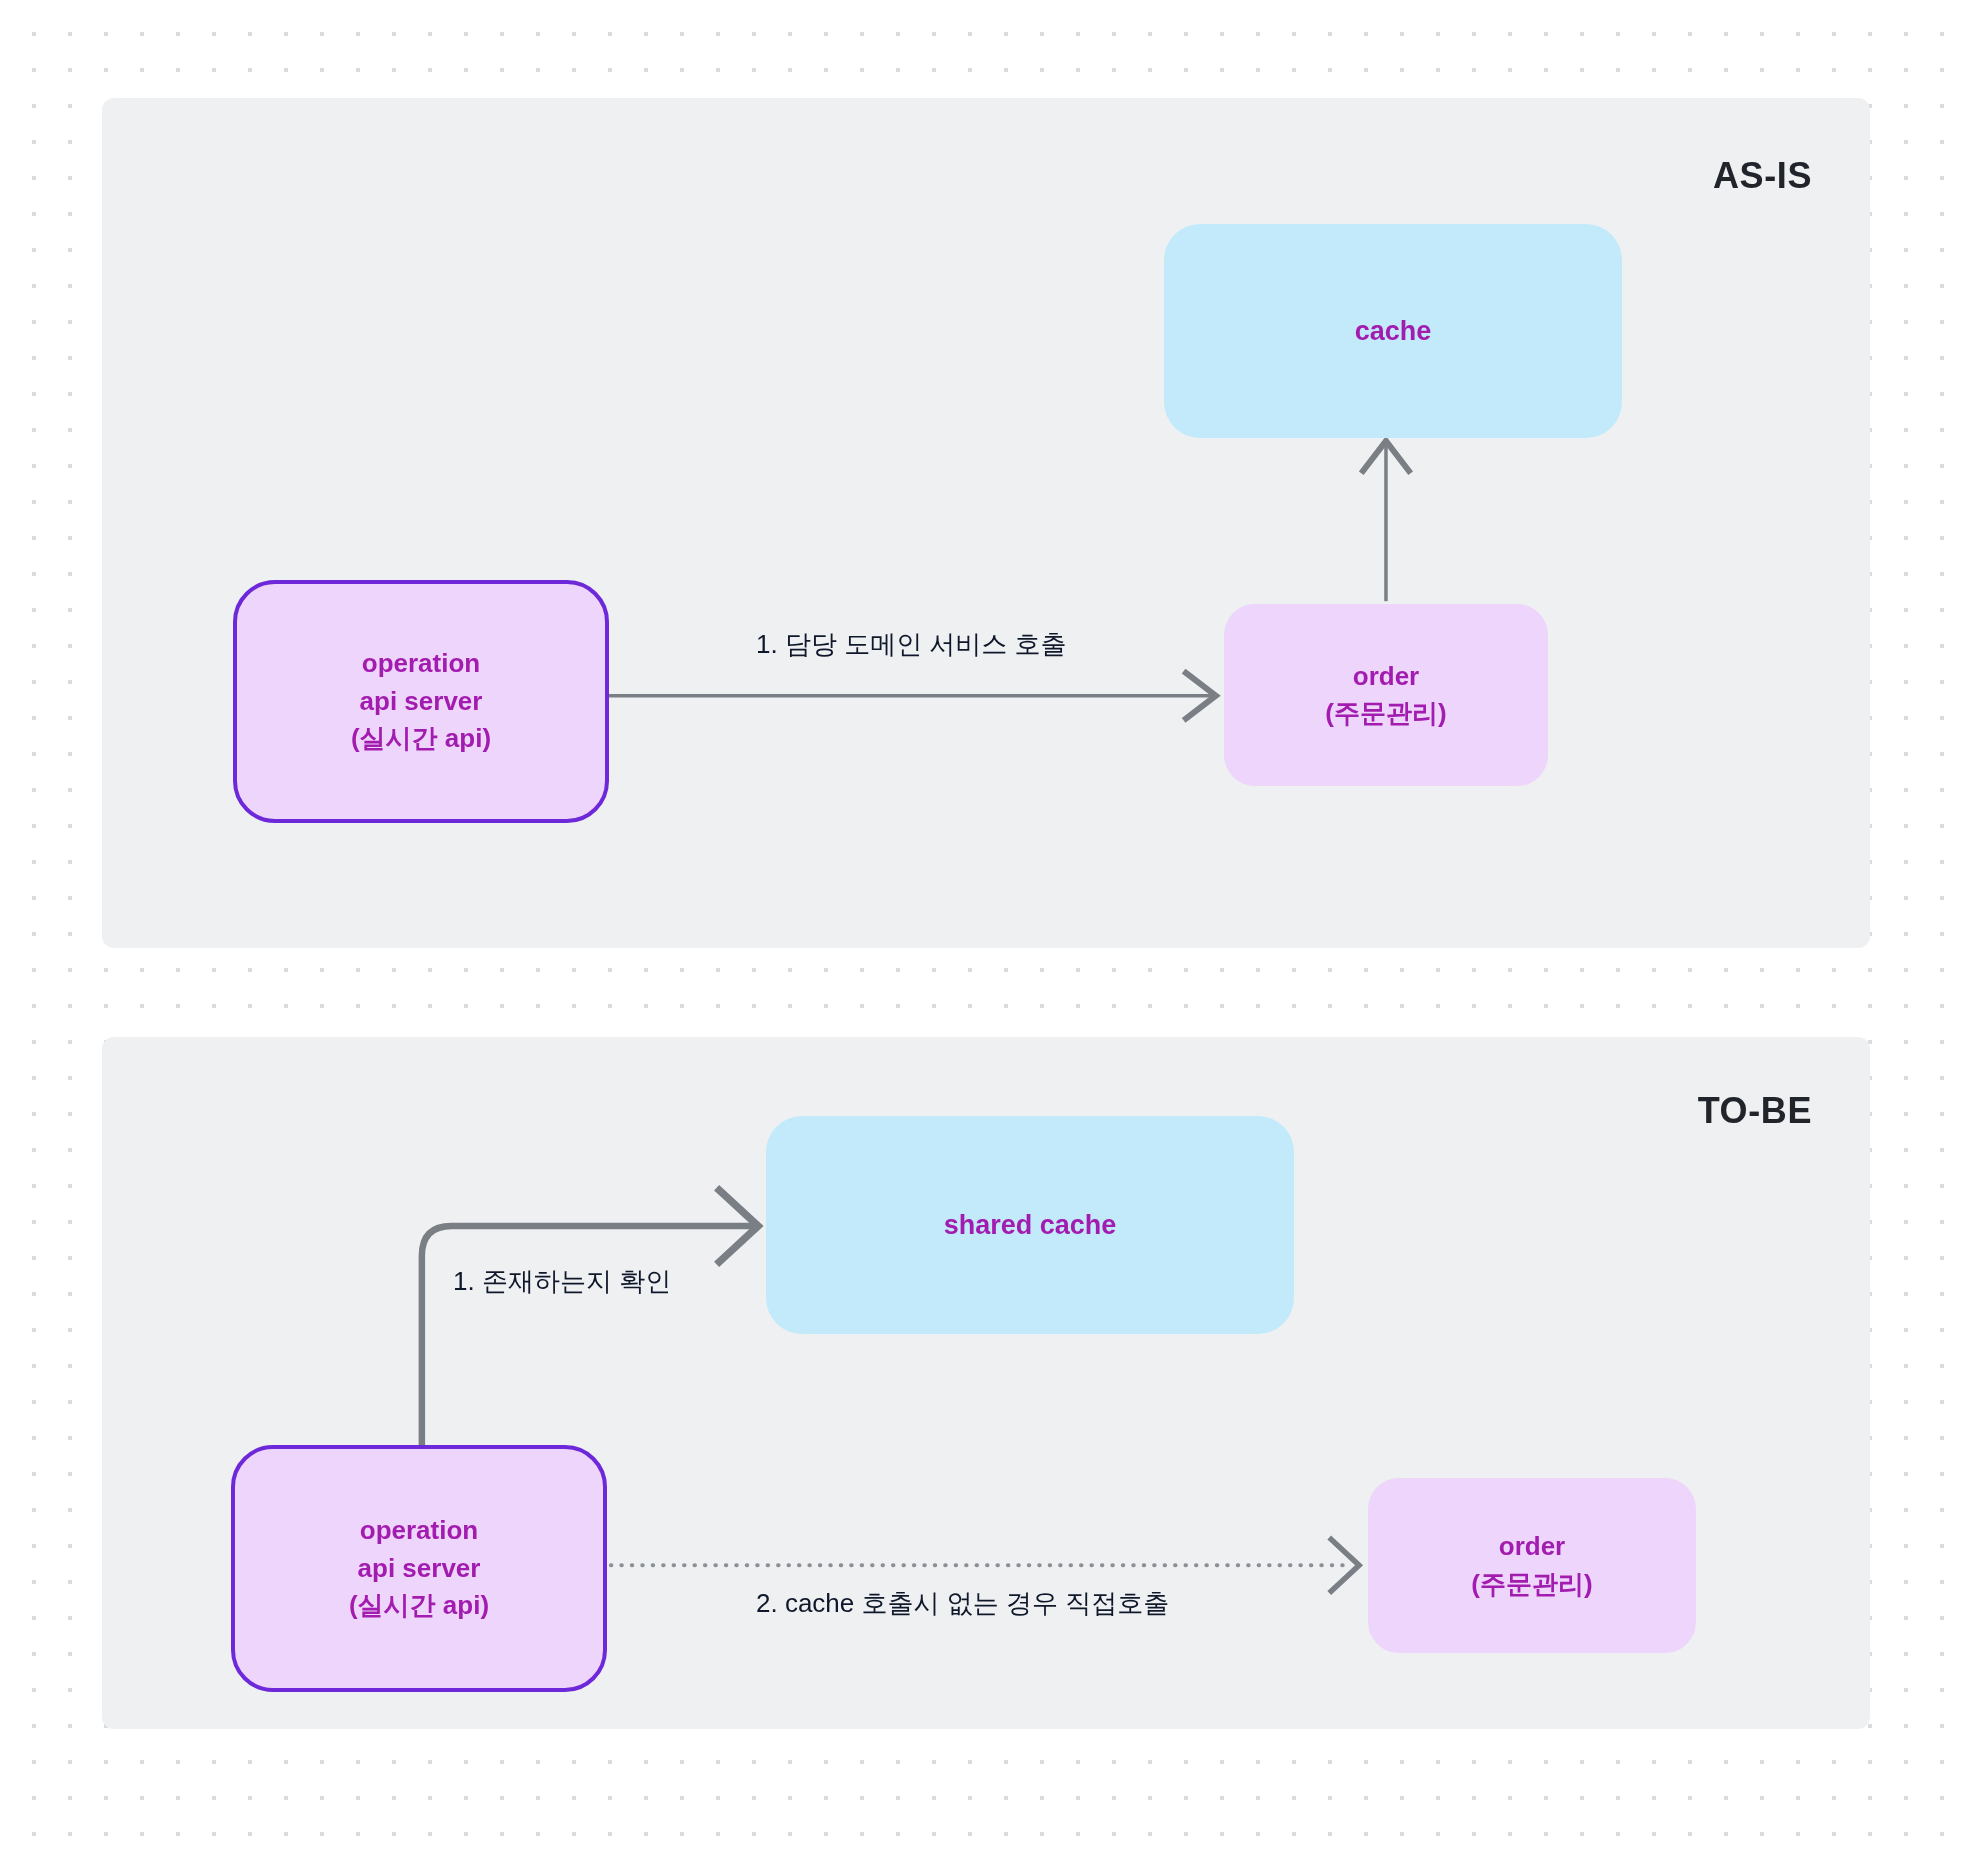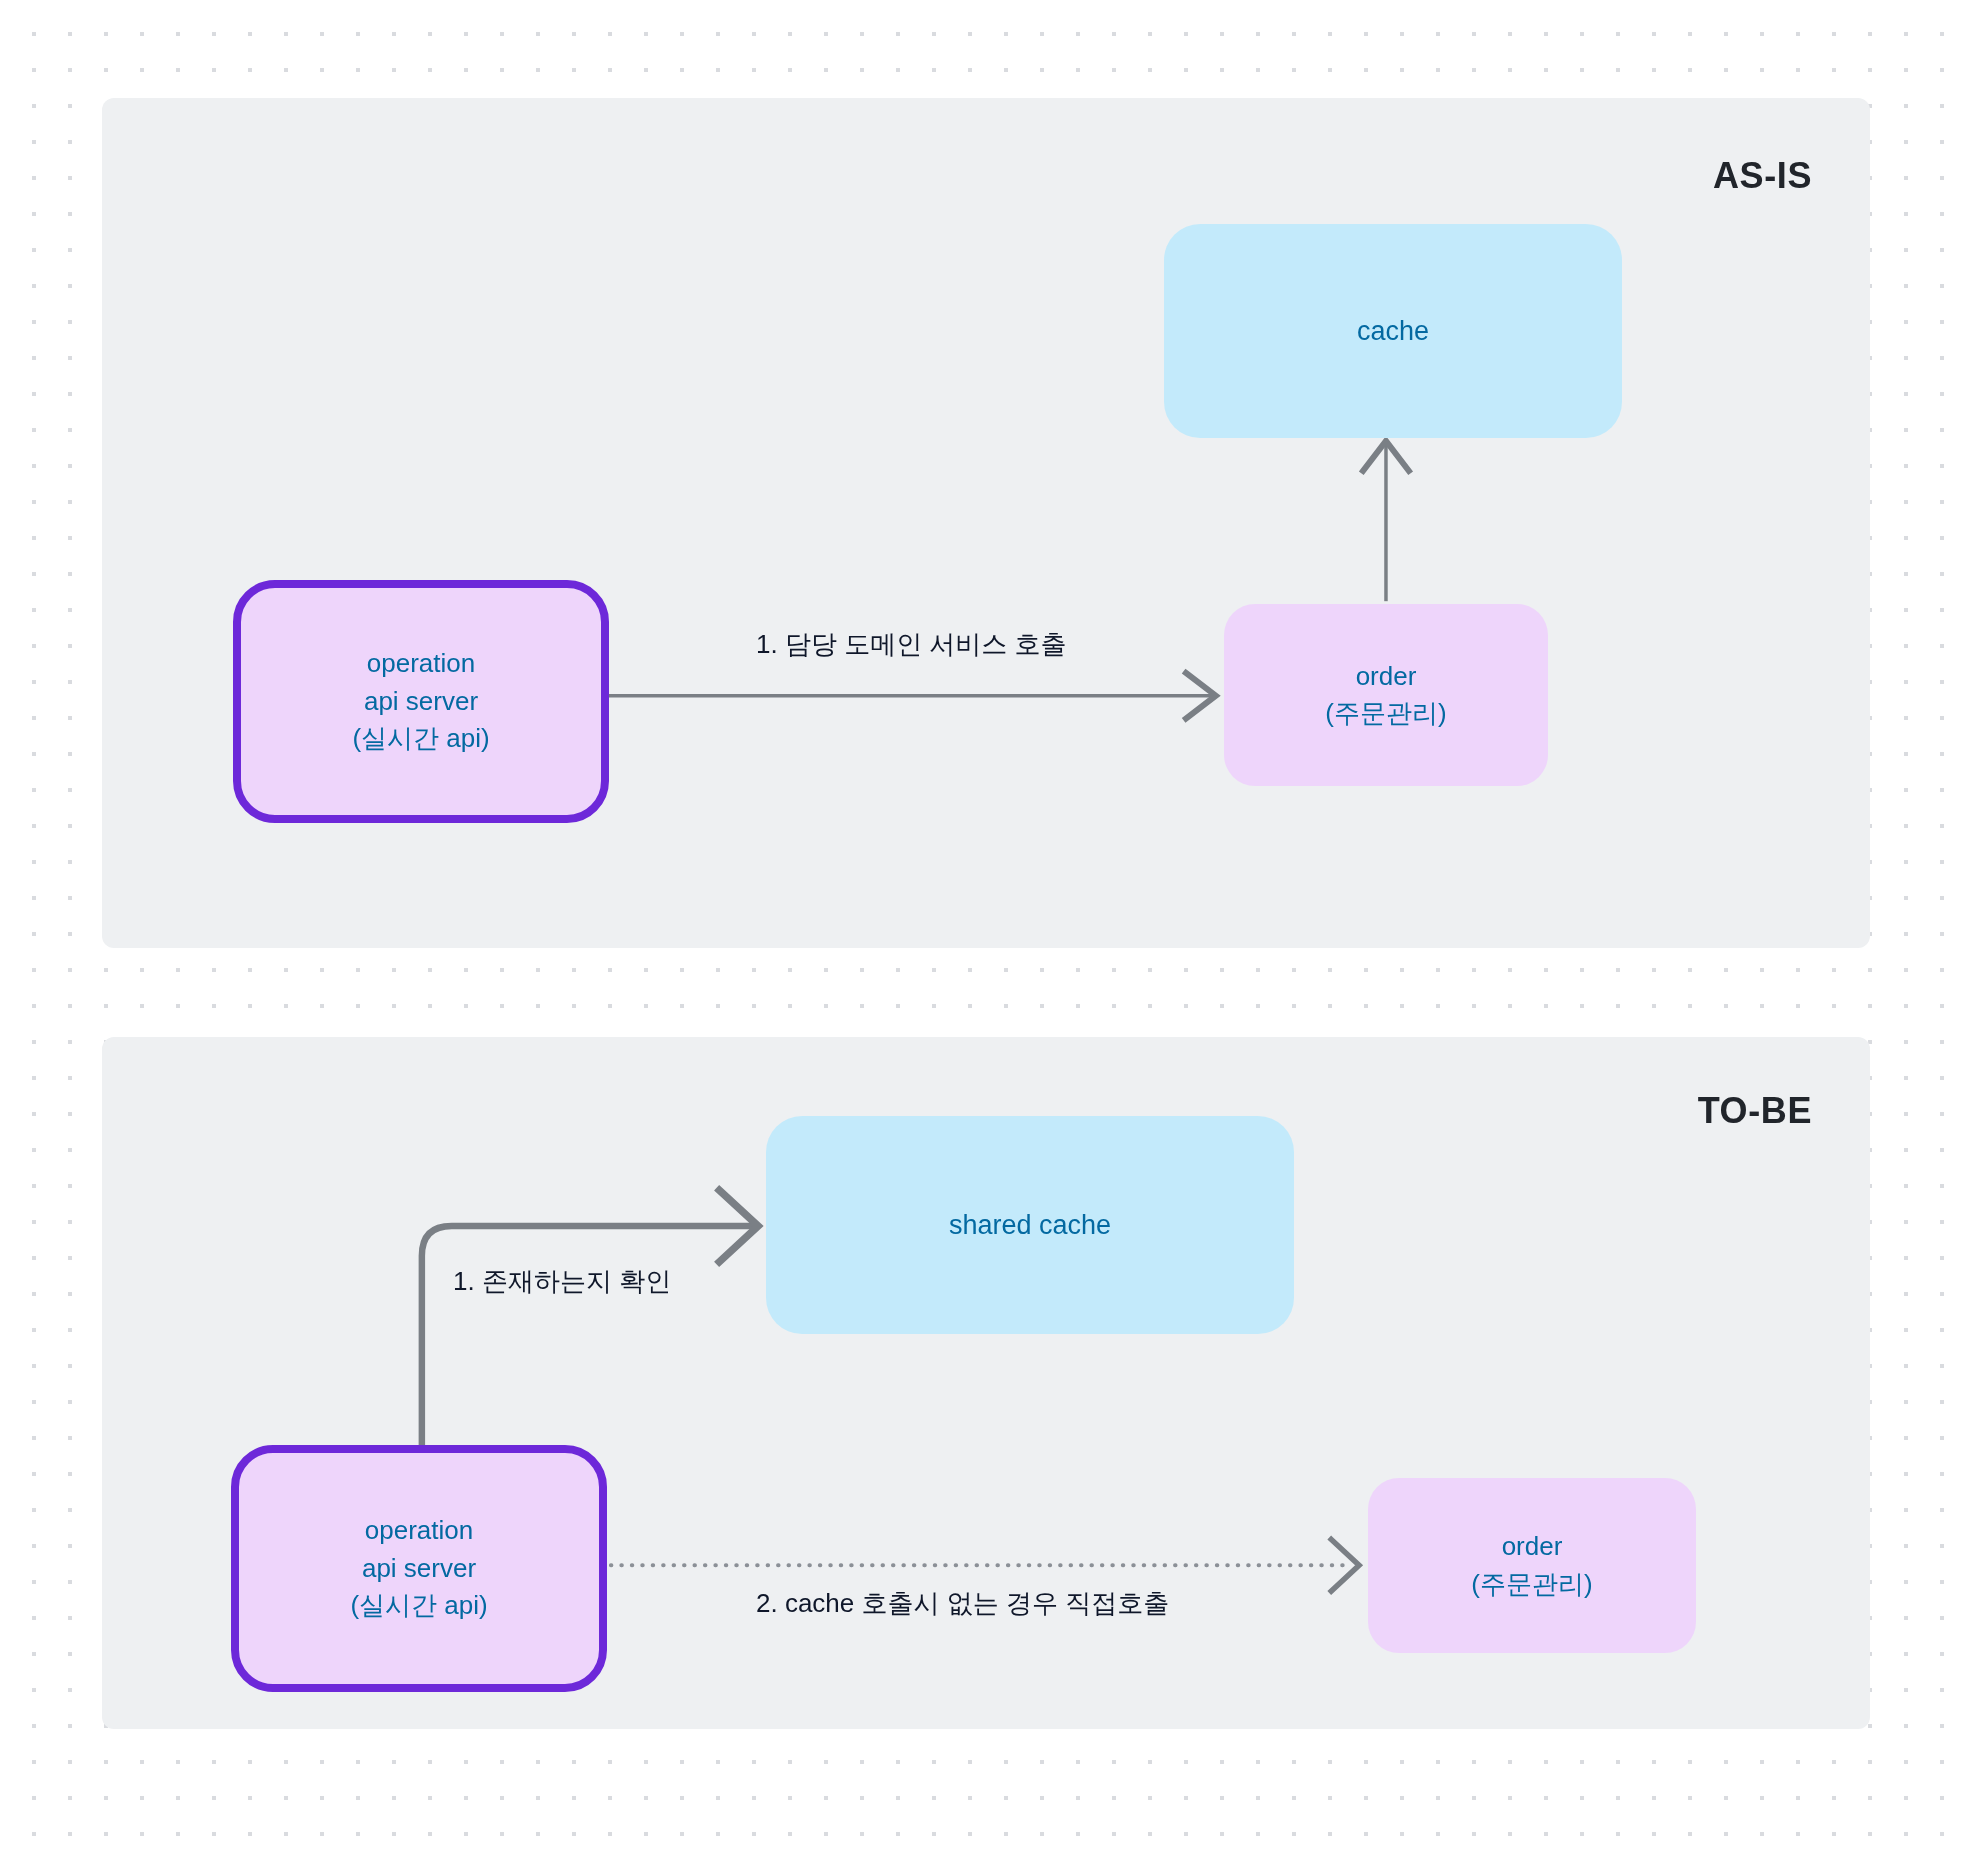--- a/index.html
+++ b/index.html
@@ -47,39 +47,39 @@
 
   
   .node {
     position: absolute;
     display: flex;
     flex-direction: column;
     align-items: center;
     justify-content: center;
     text-align: left;
     box-sizing: border-box;
-    color: #0369a1;
-    font-weight: normal;
+    color: #a21caf;
+    font-weight: bold;
     line-height: 1.44;
   }
   .node .line { display: block; white-space: nowrap; }
 
   .node-cache {
     background: #c3eafb;
     border-radius: 36px;
     font-size: 27px;
   }
   .node-order {
     background: #eed5fb;
     border-radius: 31px;
     font-size: 26px;
   }
   .node-api {
     background: #eed5fb;
-    border: 8px solid #6d28d9;
+    border: 4px solid #6d28d9;
     border-radius: 42px;
     font-size: 26px;
   }
 
   
   #node-cache-asis { left: 1164px; top: 224px;  width: 458px; height: 214px; }
   #node-order-asis { left: 1224px; top: 604px;  width: 324px; height: 182px; }
   #node-api-asis   { left: 233px;  top: 580px;  width: 376px; height: 243px; }
 
   

